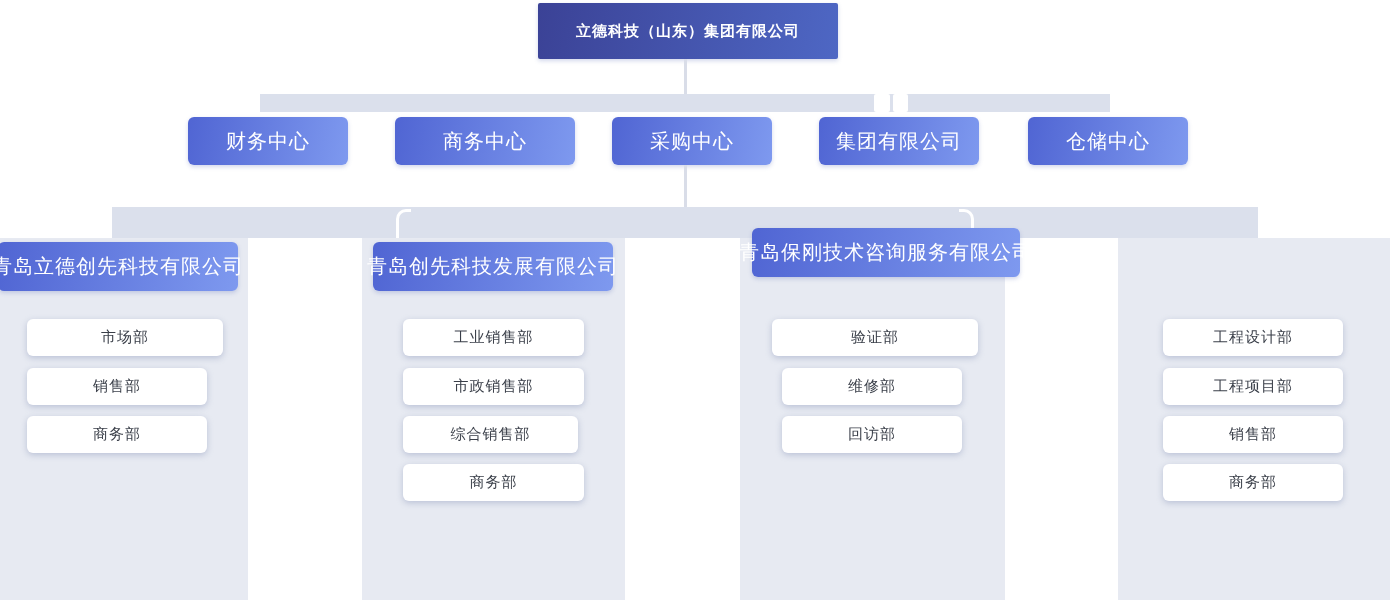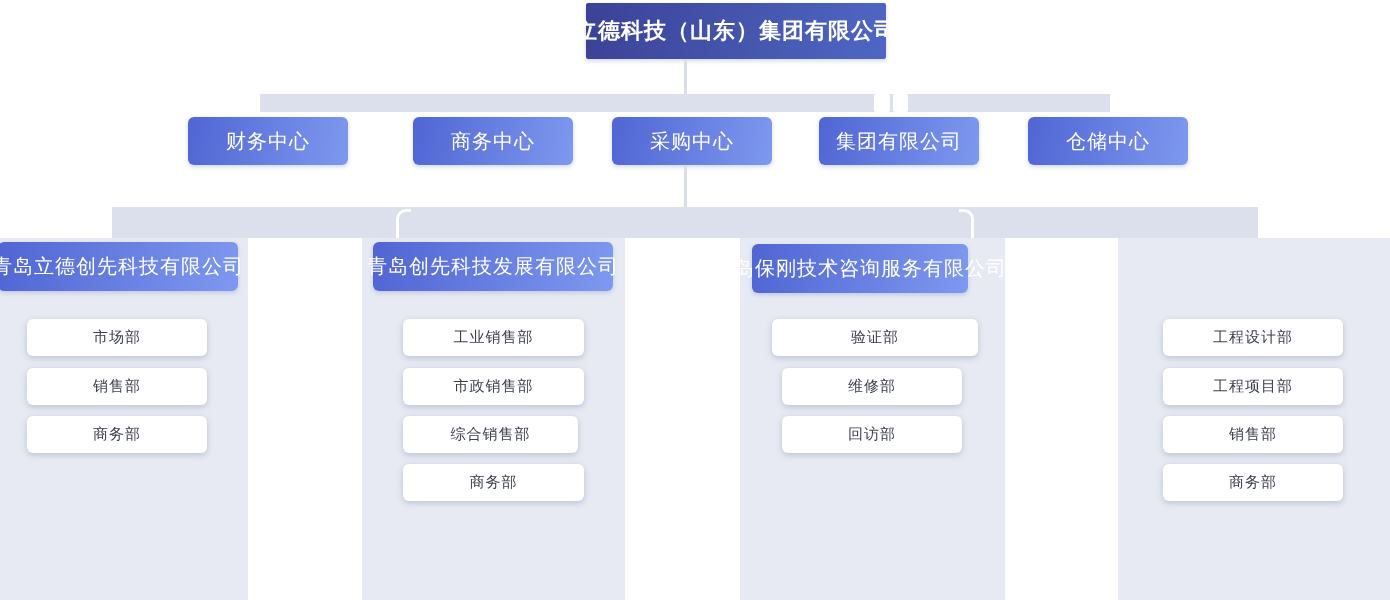--- a/index.html
+++ b/index.html
@@ -9,23 +9,22 @@
     background:#ffffff;
   }
   .node{
     position:absolute;display:flex;align-items:center;justify-content:center;
     color:var(--node-text,#fff);font-size:20px;letter-spacing:1px;
     border-radius:6px;white-space:nowrap;
     background:linear-gradient(100deg,var(--node-grad-a,#5065d3),var(--node-grad-b,#7e99ef));
     box-shadow:0 2px 4px rgba(80,100,180,0.25);
   }
   .node.root{
-    font-size:22px;font-weight:bold;border-radius:2px;letter-spacing:1px;
+    font-size:15px;font-weight:bold;border-radius:2px;letter-spacing:1px;
     background:linear-gradient(100deg,var(--root-grad-a,#3b4296),var(--root-grad-b,#4e67c4));
-    margin-left:48px;
   }
   .vline{position:absolute;width:3px;background:var(--line,#d9dde8);}
   .hbar{position:absolute;background:var(--bar-bg,#dbe0ec);}
   .whitemark{position:absolute;background:#ffffff;border-radius:2px;}
   .bracket{position:absolute;width:12px;height:29px;}
   .bracket.left{border-left:3px solid #fff;border-top:3px solid #fff;border-top-left-radius:10px;}
   .bracket.right{border-right:3px solid #fff;border-top:3px solid #fff;border-top-right-radius:10px;}
   .panel{position:absolute;top:238px;height:362px;background:var(--panel-bg,#e7eaf2);}
   .dept{
     position:absolute;height:37px;display:flex;align-items:center;justify-content:center;
@@ -41,48 +40,48 @@
 
   <div class="node root" style="left:538px;top:3px;width:300px;height:56px">立德科技（山东）集团有限公司</div>
 
   <div class="vline" style="left:684px;top:59px;height:36px"></div>
 
   <div class="hbar" style="left:260px;top:94px;width:850px;height:18px"></div>
   <div class="whitemark" style="left:874px;top:94px;width:16px;height:18px"></div>
   <div class="whitemark" style="left:893px;top:94px;width:15px;height:18px"></div>
 
   <div class="node" style="left:188px;top:117px;width:160px;height:48px">财务中心</div>
-  <div class="node" style="left:413px;top:117px;width:160px;height:48px">商务中心</div>
+  <div class="node" style="left:395px;top:117px;width:180px;height:48px">商务中心</div>
   <div class="node" style="left:612px;top:117px;width:160px;height:48px">采购中心</div>
   <div class="node" style="left:819px;top:117px;width:160px;height:48px">集团有限公司</div>
   <div class="node" style="left:1028px;top:117px;width:160px;height:48px">仓储中心</div>
 
   <div class="vline" style="left:684px;top:165px;height:42px"></div>
 
   <div class="hbar" style="left:112px;top:207px;width:1146px;height:31px"></div>
   <div class="bracket left" style="left:396px;top:209px"></div>
   <div class="bracket right" style="left:959px;top:209px"></div>
 
   <div class="panel" style="left:0px;width:248px"></div>
   <div class="panel" style="left:362px;width:263px"></div>
   <div class="panel" style="left:740px;width:265px"></div>
   <div class="panel" style="left:1118px;width:272px"></div>
 
   <div class="node" style="left:-2px;top:242px;width:240px;height:49px">青岛立德创先科技有限公司</div>
-  <div class="dept" style="left:27px;top:319px;width:180px">市场部</div>
+  <div class="dept" style="left:27px;top:319px;width:196px">市场部</div>
   <div class="dept" style="left:27px;top:368px;width:180px">销售部</div>
   <div class="dept" style="left:27px;top:416px;width:180px">商务部</div>
 
   <div class="node" style="left:373px;top:242px;width:240px;height:49px">青岛创先科技发展有限公司</div>
   <div class="dept" style="left:403px;top:319px;width:181px">工业销售部</div>
   <div class="dept" style="left:403px;top:368px;width:181px">市政销售部</div>
   <div class="dept" style="left:403px;top:416px;width:175px">综合销售部</div>
   <div class="dept" style="left:403px;top:464px;width:181px">商务部</div>
 
-  <div class="node" style="left:752px;top:244px;width:216px;height:49px">青岛保刚技术咨询服务有限公司</div>
+  <div class="node" style="left:752px;top:228px;width:268px;height:49px">青岛保刚技术咨询服务有限公司</div>
   <div class="dept" style="left:772px;top:319px;width:206px">验证部</div>
   <div class="dept" style="left:782px;top:368px;width:180px">维修部</div>
   <div class="dept" style="left:782px;top:416px;width:180px">回访部</div>
 
   <div class="dept" style="left:1163px;top:319px;width:180px">工程设计部</div>
   <div class="dept" style="left:1163px;top:368px;width:180px">工程项目部</div>
   <div class="dept" style="left:1163px;top:416px;width:180px">销售部</div>
   <div class="dept" style="left:1163px;top:464px;width:180px">商务部</div>
 
 </div>

